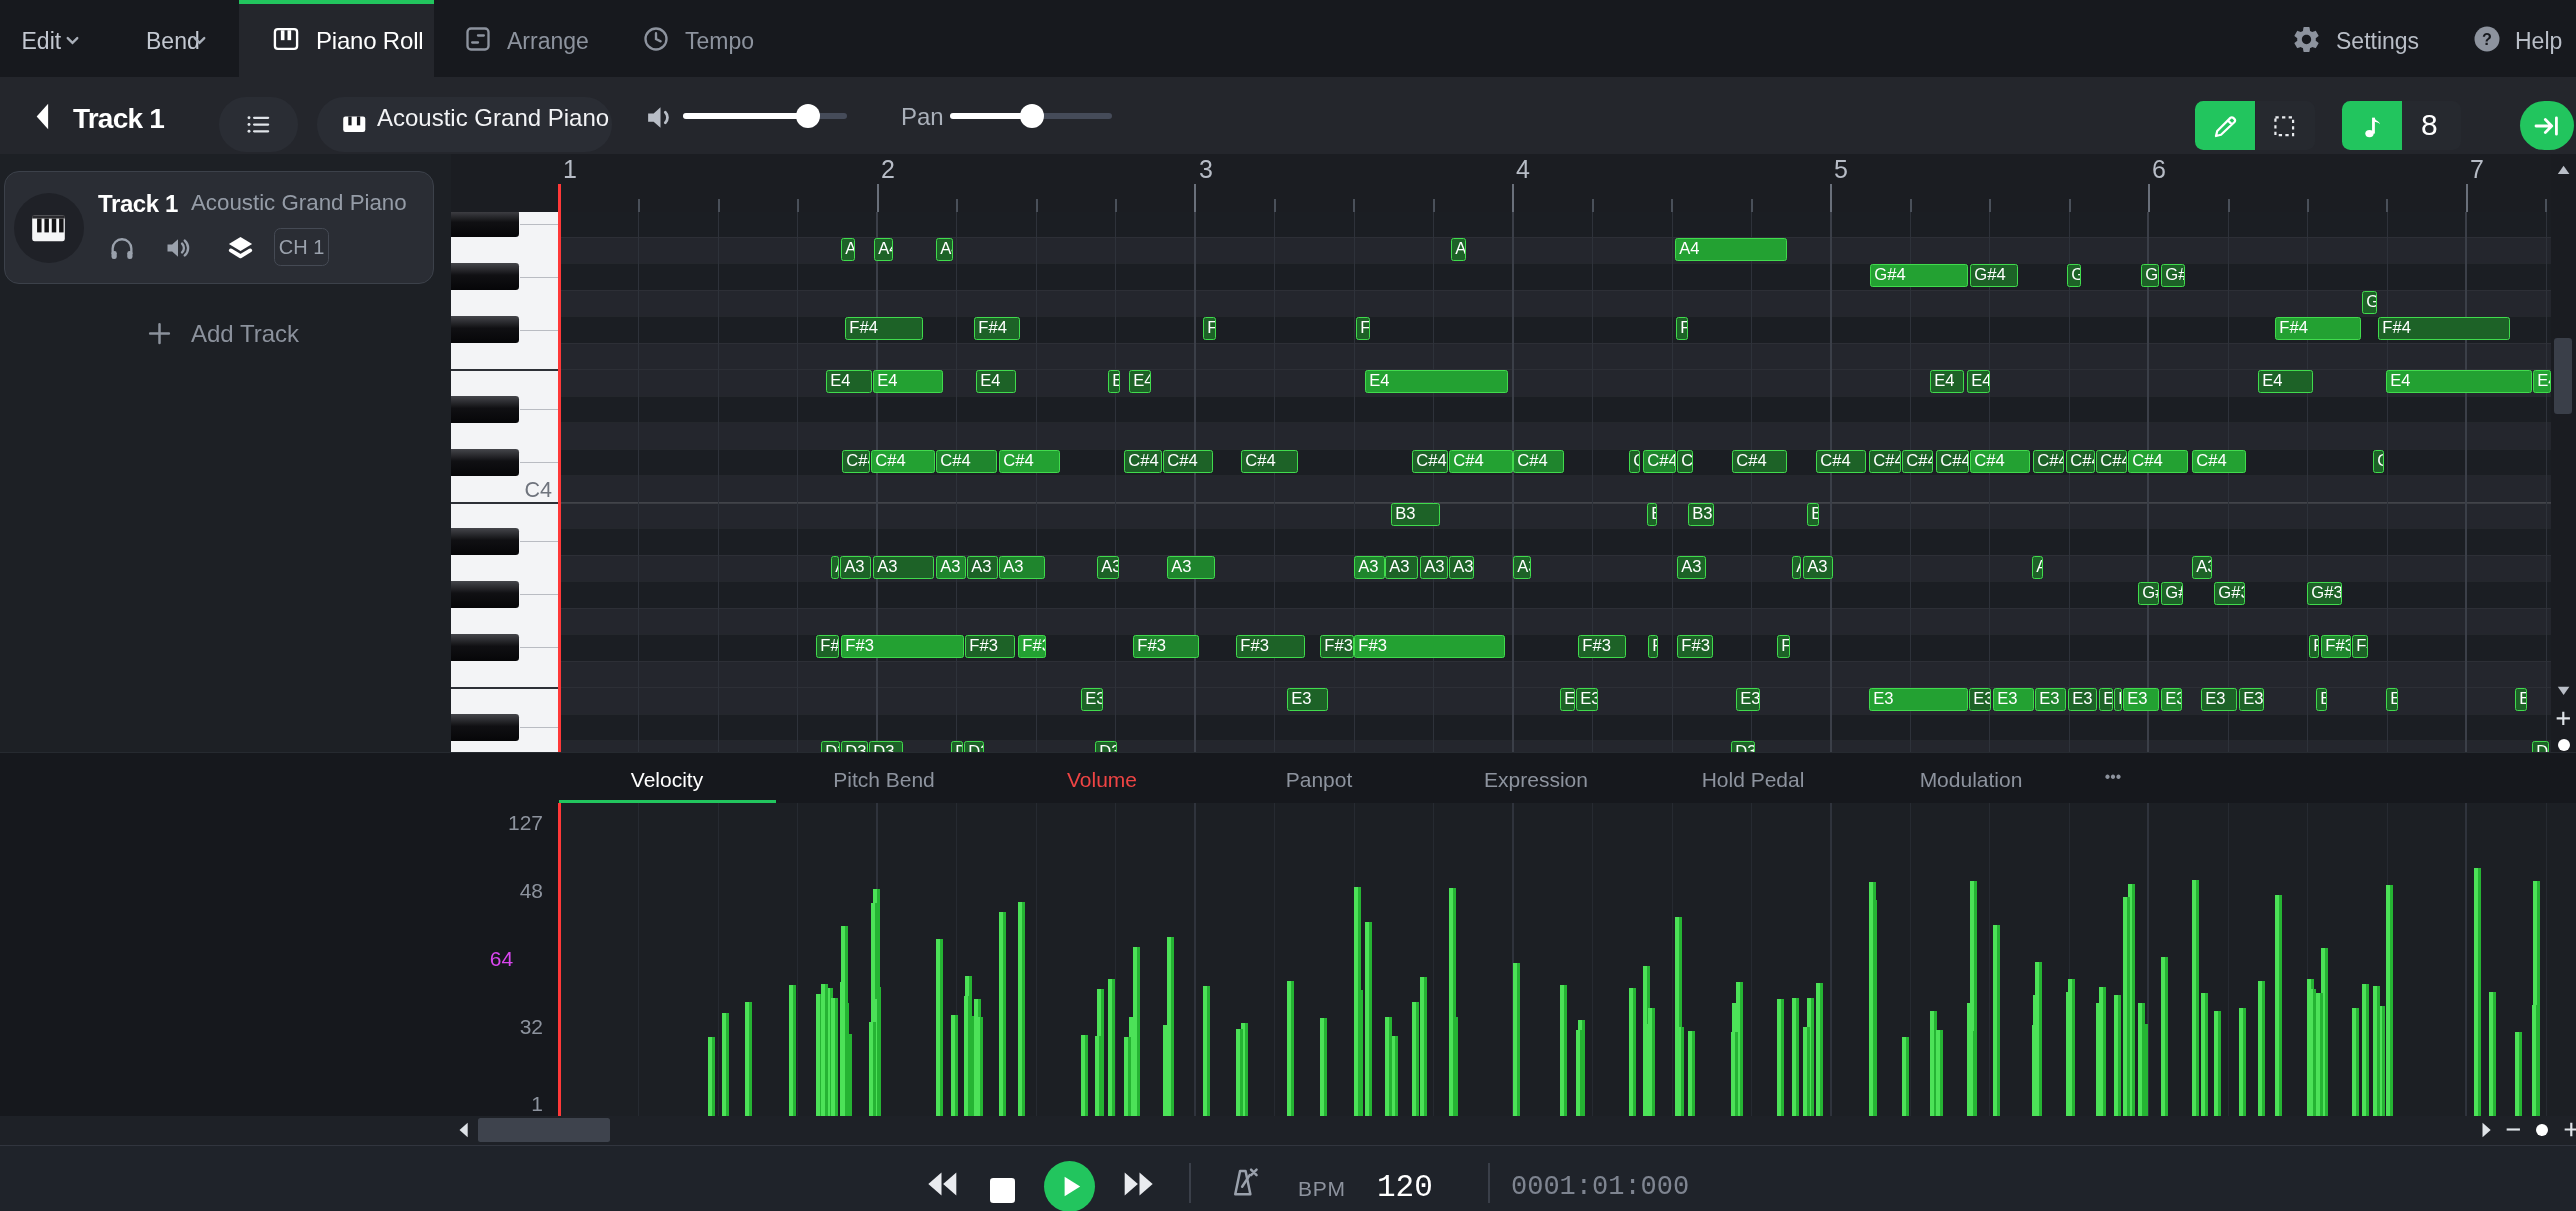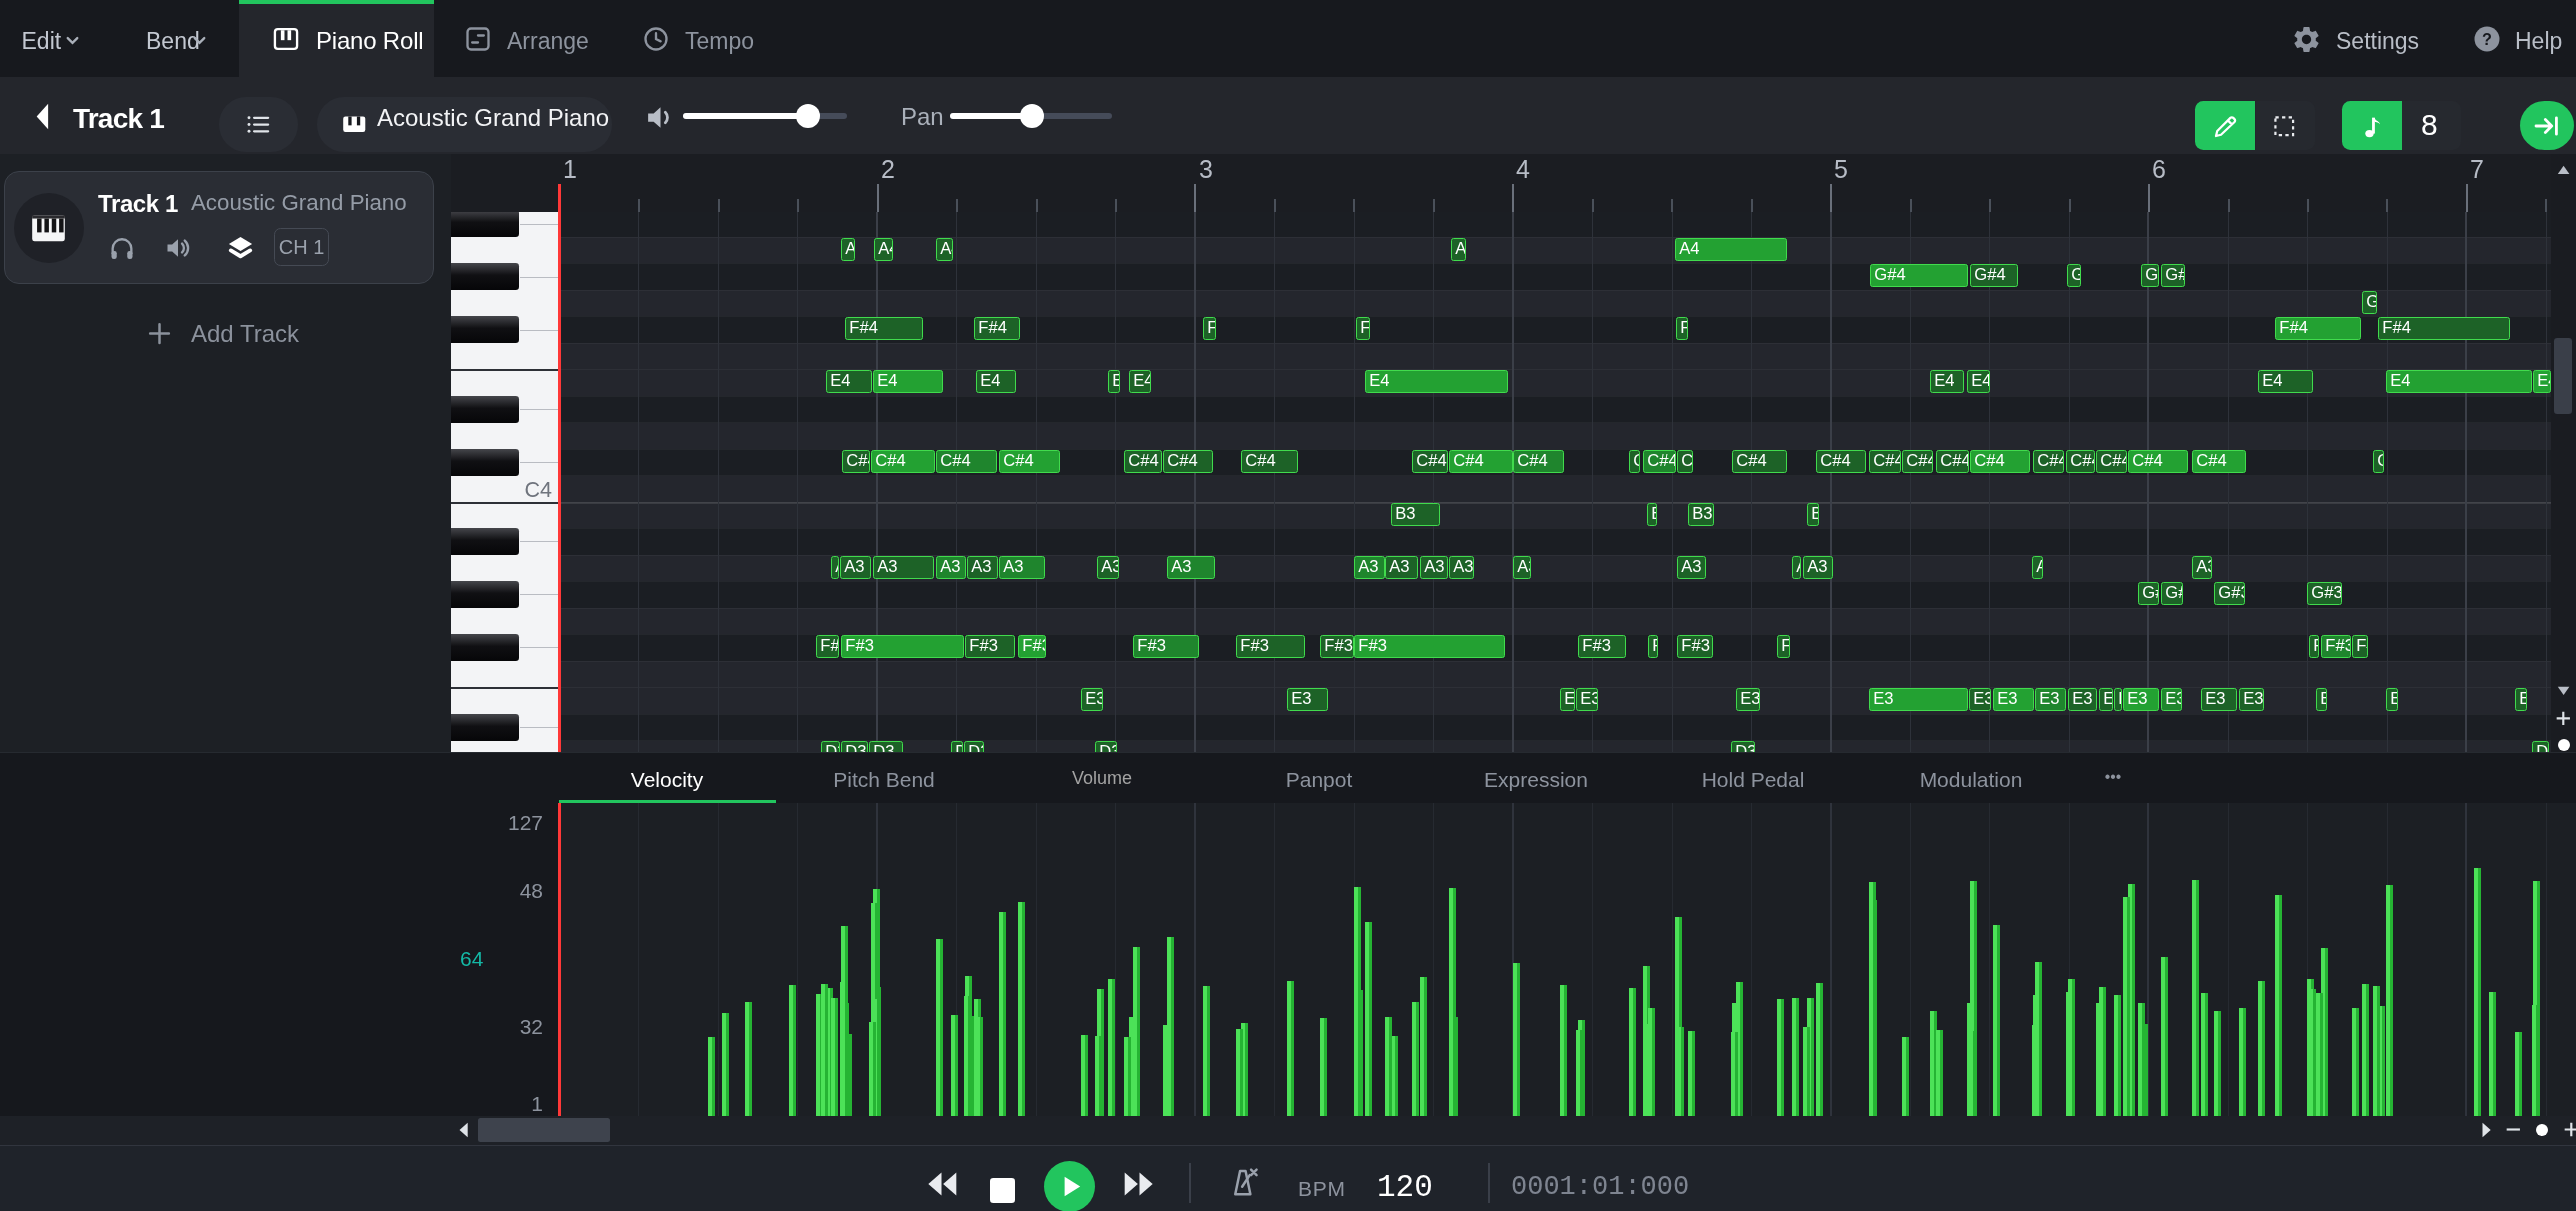--- a/index.html
+++ b/index.html
@@ -383,21 +383,21 @@
 <div class="ab" style="left:0;top:369px;width:68px;height:26.5px;border-radius:0 3.3px 3.3px 0;background:linear-gradient(180deg,#45464b 0%,#101013 45%,#060608 100%)"></div>
 <div class="ab" style="left:0;top:422px;width:68px;height:26.5px;border-radius:0 3.3px 3.3px 0;background:linear-gradient(180deg,#45464b 0%,#101013 45%,#060608 100%)"></div>
 <div class="ab" style="left:0;top:502px;width:68px;height:26.5px;border-radius:0 3.3px 3.3px 0;background:linear-gradient(180deg,#45464b 0%,#101013 45%,#060608 100%)"></div>
 <div class="ab" style="left:0;top:266px;width:101px;text-align:right;color:#6f747d;font-size:21.5px">C4</div>
 </div>
 <div class="ab" style="left:558px;top:184px;width:2.5px;height:568px;background:#ff3838"></div>
 <div class="ab" style="left:0;top:752px;width:2576px;height:364px;background:#16181d"></div>
 <div class="ab" style="left:0;top:752px;width:2576px;height:0.8px;background:#262a30"></div>
 <div class="ab" style="left:667px;top:768px;width:248px;margin-left:-124px;text-align:center;color:#fff;font-size:21px">Velocity</div>
 <div class="ab" style="left:884px;top:768px;width:248px;margin-left:-124px;text-align:center;color:#8d939e;font-size:21px">Pitch Bend</div>
-<div class="ab" style="left:1102px;top:768px;width:248px;margin-left:-124px;text-align:center;color:#a3a3a3;font-size:18px">Volume</div>
+<div class="ab" style="left:1102px;top:768px;width:248px;margin-left:-124px;text-align:center;color:#ef4444;font-size:21px">Volume</div>
 <div class="ab" style="left:1319px;top:768px;width:248px;margin-left:-124px;text-align:center;color:#8d939e;font-size:21px">Panpot</div>
 <div class="ab" style="left:1536px;top:768px;width:248px;margin-left:-124px;text-align:center;color:#8d939e;font-size:21px">Expression</div>
 <div class="ab" style="left:1753px;top:768px;width:248px;margin-left:-124px;text-align:center;color:#8d939e;font-size:21px">Hold Pedal</div>
 <div class="ab" style="left:1971px;top:768px;width:248px;margin-left:-124px;text-align:center;color:#8d939e;font-size:21px">Modulation</div>
 <div class="ab" style="left:2113px;top:768px;width:248px;margin-left:-124px;text-align:center;color:#8d939e;font-size:15.7px">•••</div>
 <div class="ab" style="left:559px;top:800px;width:217px;height:3.3px;background:#22c55e"></div>
 <div class="ab" style="left:559px;top:803px;width:2017px;height:313px;background:#1c1f24;overflow:hidden">
 <div class="ab" style="top:0;bottom:0;left:79px;width:0.8px;background:#262a31"></div>
 <div class="ab" style="top:0;bottom:0;left:159px;width:0.8px;background:#262a31"></div>
 <div class="ab" style="top:0;bottom:0;left:238px;width:0.8px;background:#262a31"></div>
@@ -548,21 +548,21 @@
 <div class="bar" style="left:1973px;bottom:0;height:111px"></div>
 <div class="bar" style="left:149px;bottom:0;height:79px"></div>
 <div class="bar" style="left:163px;bottom:0;height:103px"></div>
 <div class="bar" style="left:186px;bottom:0;height:114px"></div>
 <div class="bar" style="left:230px;bottom:0;height:131px"></div>
 <div class="bar" style="left:1915px;bottom:0;height:248px"></div>
 <div class="bar" style="left:1930px;bottom:0;height:124px"></div>
 </div>
 <div class="ab" style="left:460px;top:811px;width:83px;text-align:right;color:#8d939e;font-size:21px">127</div>
 <div class="ab" style="left:460px;top:879px;width:83px;text-align:right;color:#8d939e;font-size:21px">48</div>
-<div class="ab" style="left:460px;top:947px;width:83px;text-align:left;color:#14b8a6;font-size:21px">64</div>
+<div class="ab" style="left:460px;top:947px;width:83px;text-align:center;color:#d946ef;font-size:21px">64</div>
 <div class="ab" style="left:460px;top:1015px;width:83px;text-align:right;color:#8d939e;font-size:21px">32</div>
 <div class="ab" style="left:460px;top:1092px;width:83px;text-align:right;color:#8d939e;font-size:21px">1</div>
 <div class="ab" style="left:558px;top:803px;width:2.5px;height:313px;background:#ff3838"></div>
 <div class="ab" style="left:0;top:1116px;width:2576px;height:29px;background:#1e2127"></div>
 <svg class="ab" style="left:457px;top:1121px" width="13.2" height="18" viewBox="0 0 16 22">
     <path d="M13 2 L3 11 L13 20z" fill="#dfe3e8"></path>
   </svg>
 <div class="ab" style="left:478px;top:1118px;width:132px;height:24px;background:#3e434d;border-radius:2.5px"></div>
 <svg class="ab" style="left:2480px;top:1121px" width="13.2" height="18" viewBox="0 0 16 22">
     <path d="M3 2 L13 11 L3 20z" fill="#dfe3e8"></path>

